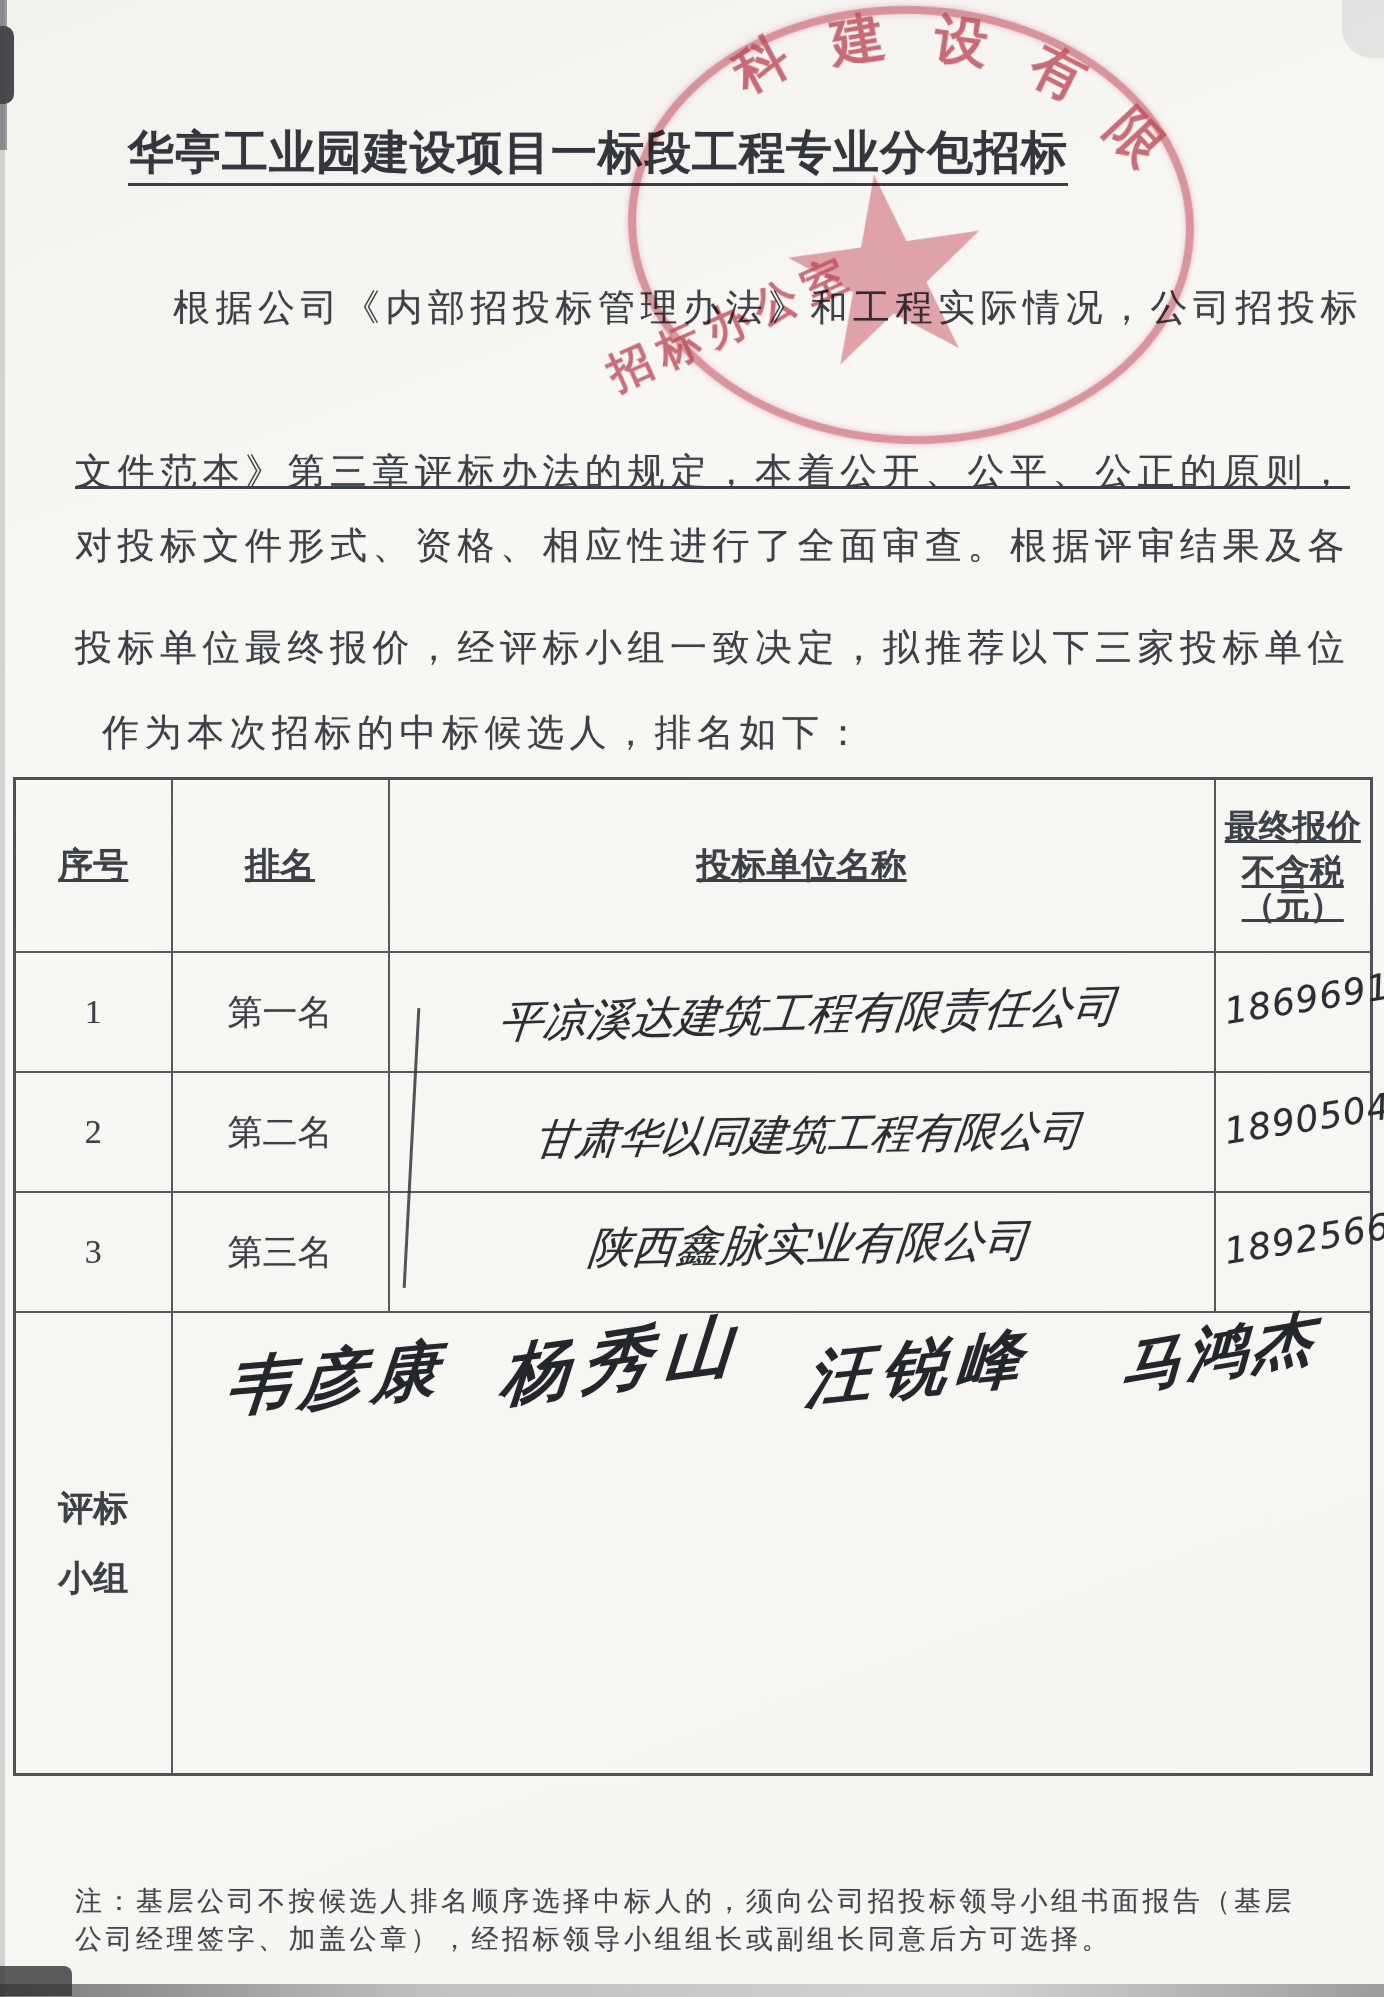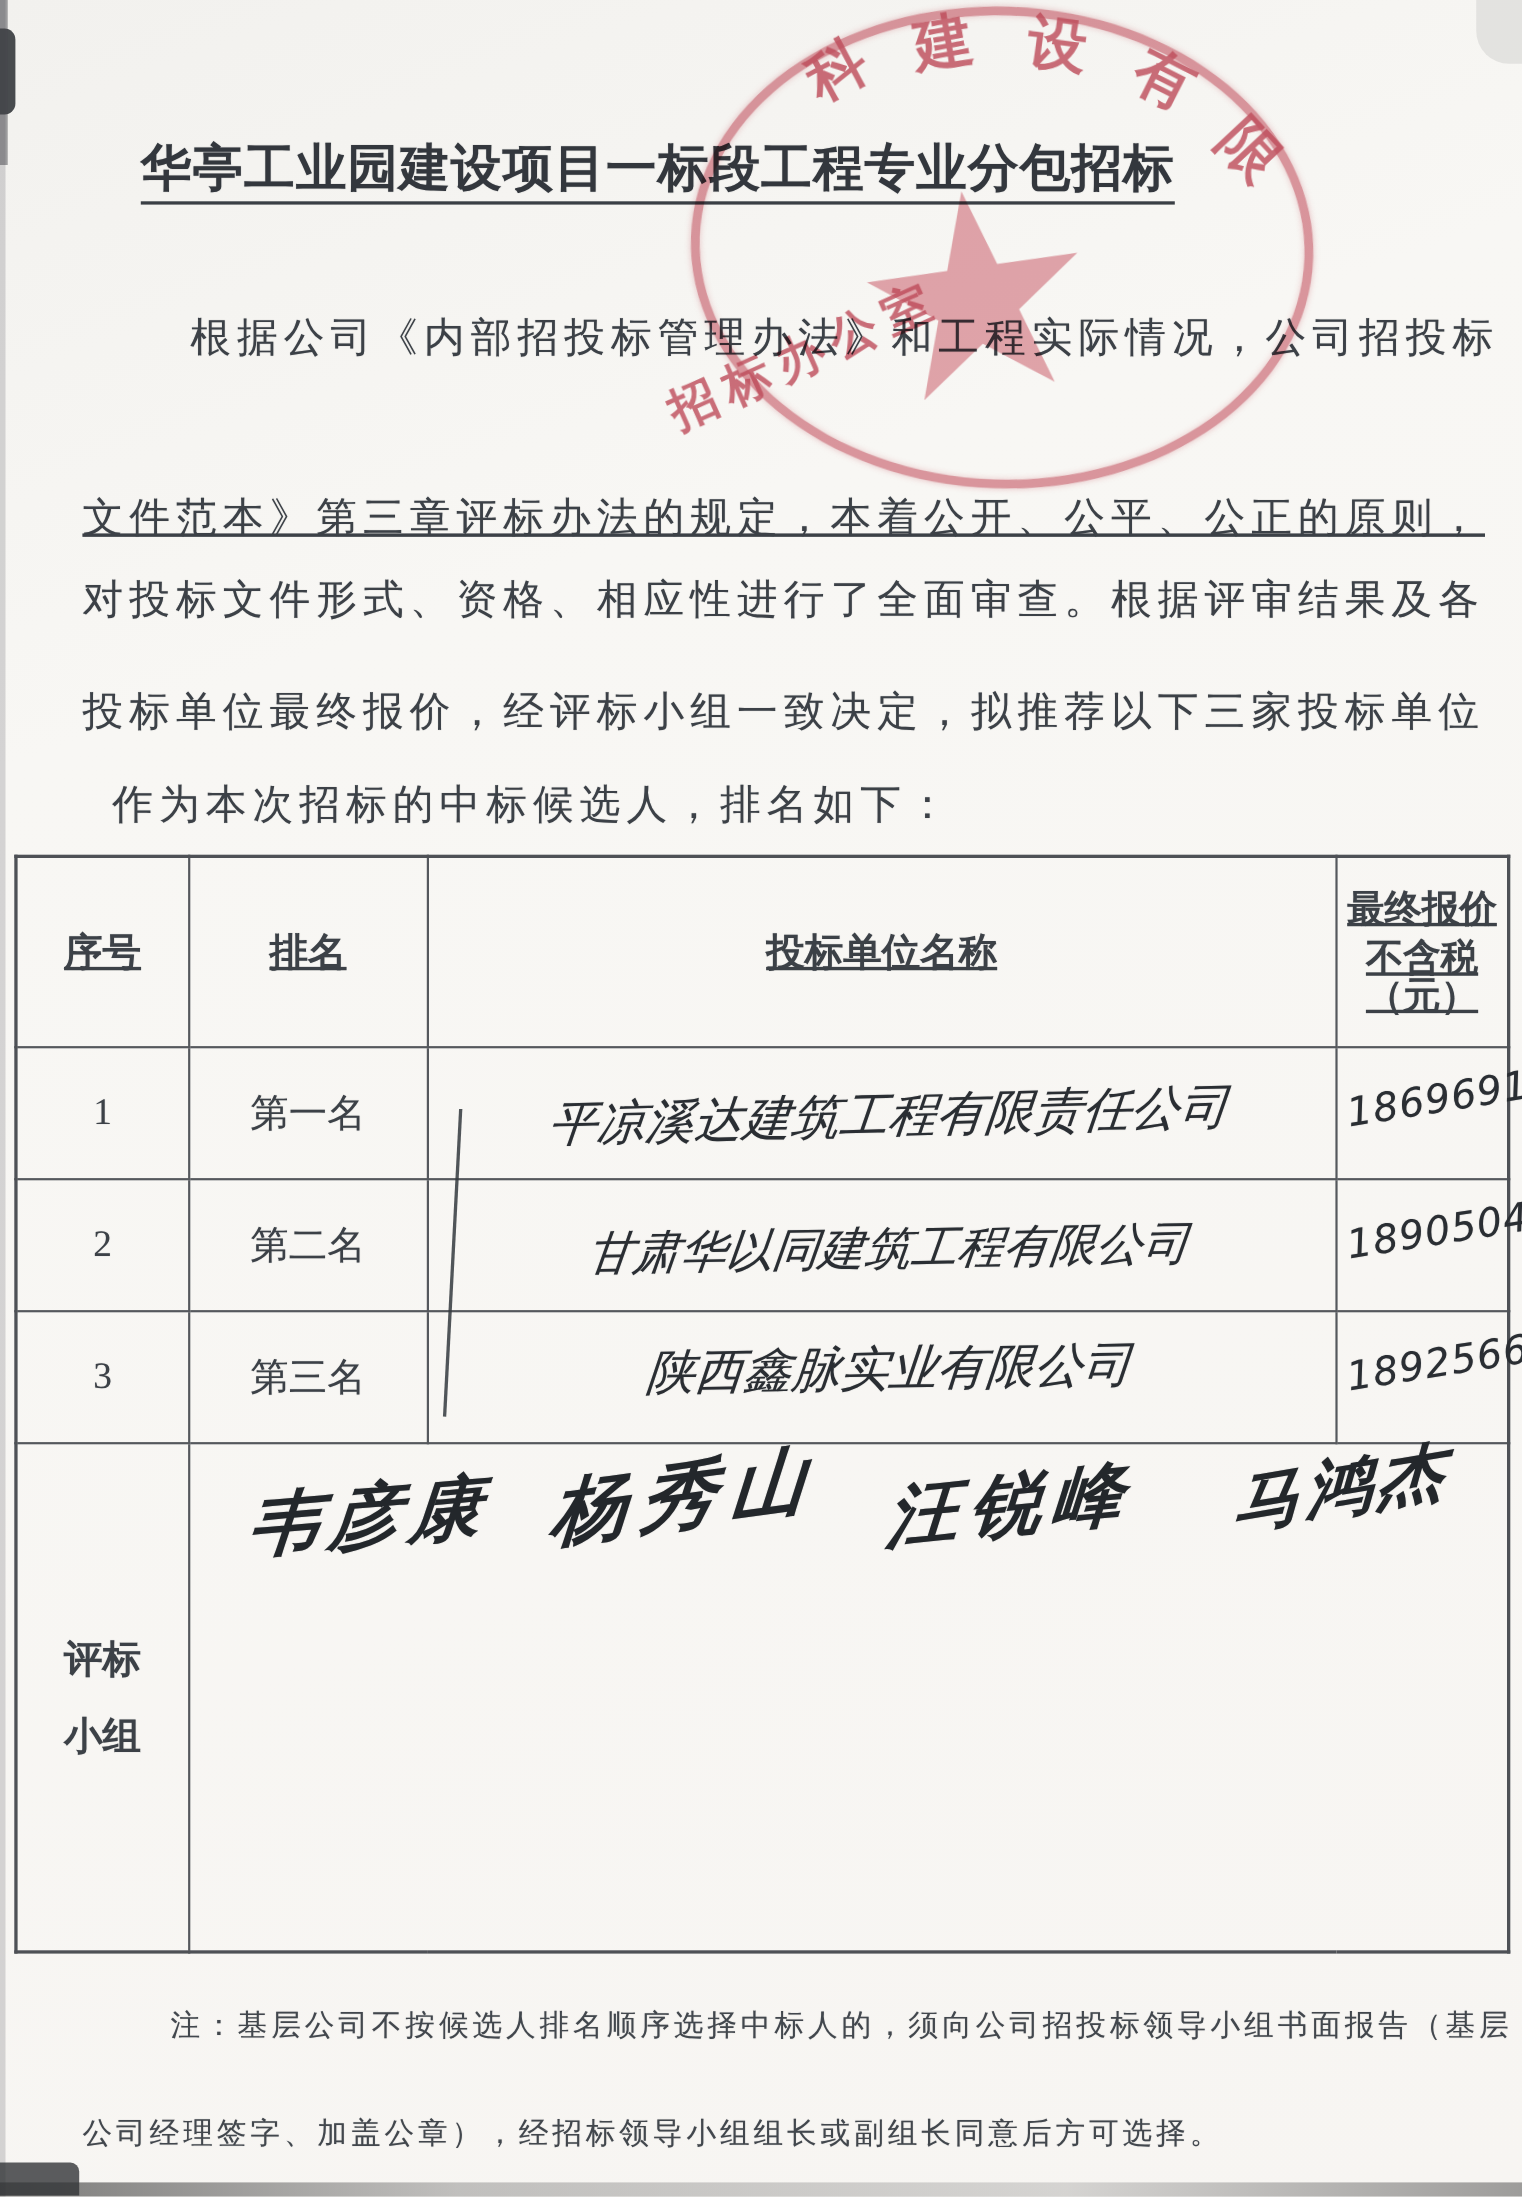--- a/index.html
+++ b/index.html
@@ -90,21 +90,21 @@
   .sig1{left:55px;top:22px;font-size:64px;letter-spacing:8px;transform:skewX(-10deg) rotate(-5deg);}
   .sig2{left:330px;top:2px;font-size:68px;letter-spacing:12px;transform:skewX(-12deg) rotate(-8deg);}
   .sig3{left:635px;top:12px;font-size:64px;letter-spacing:10px;transform:skewX(-10deg) rotate(-6deg);}
   .sig4{left:950px;top:0px;font-size:60px;letter-spacing:4px;transform:skewX(-12deg) rotate(-10deg);}
   
   .footnote{
     position:absolute;left:75px;width:1300px;
     font-size:27px;line-height:30px;letter-spacing:3.5px;color:#42474d;
     white-space:nowrap;text-shadow:0 0 1px rgba(80,85,92,.4);
   }
-  .f1{top:1826px;text-align:right;}
+  .f1{top:1886px;}
   .f2{top:1924px;}
   
   .stamp{
     position:absolute;left:628px;top:6px;width:566px;height:438px;
     mix-blend-mode:multiply;filter:blur(.6px);z-index:10;pointer-events:none;
     transform:rotate(2deg);
   }
   .stamp .ring{
     position:absolute;left:0;top:0;right:0;bottom:0;
     border:8px solid rgba(201,86,101,.6);border-radius:50%;

